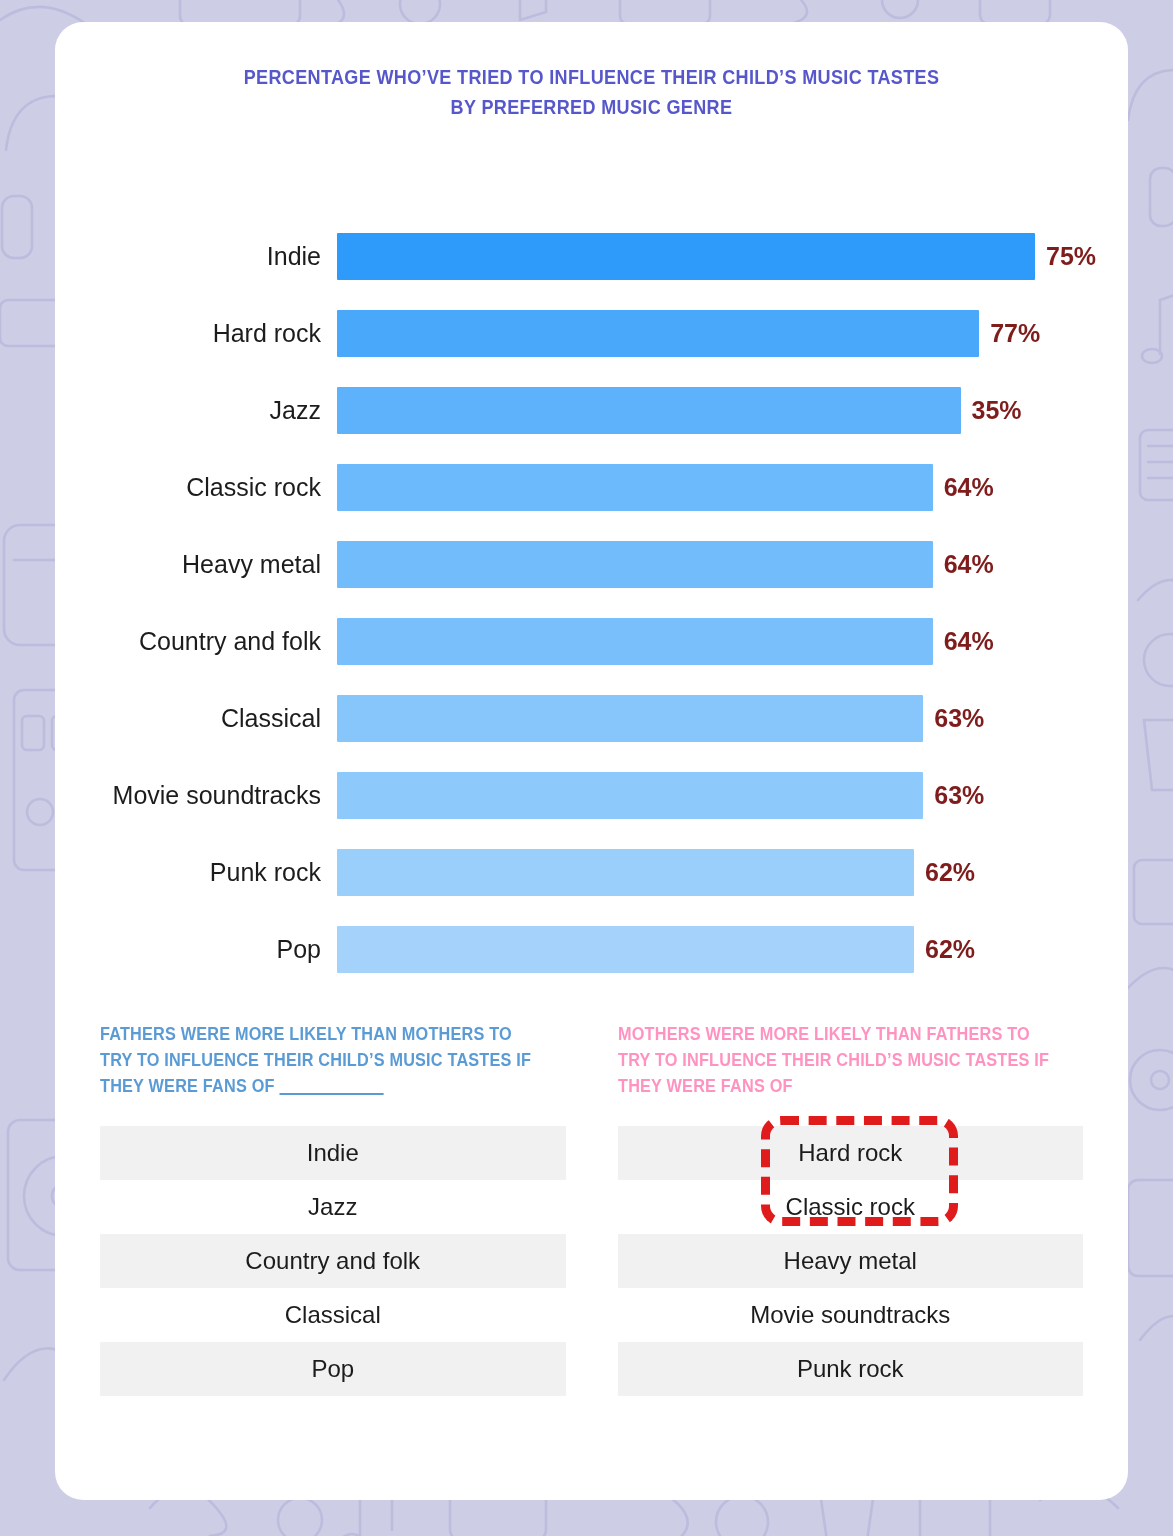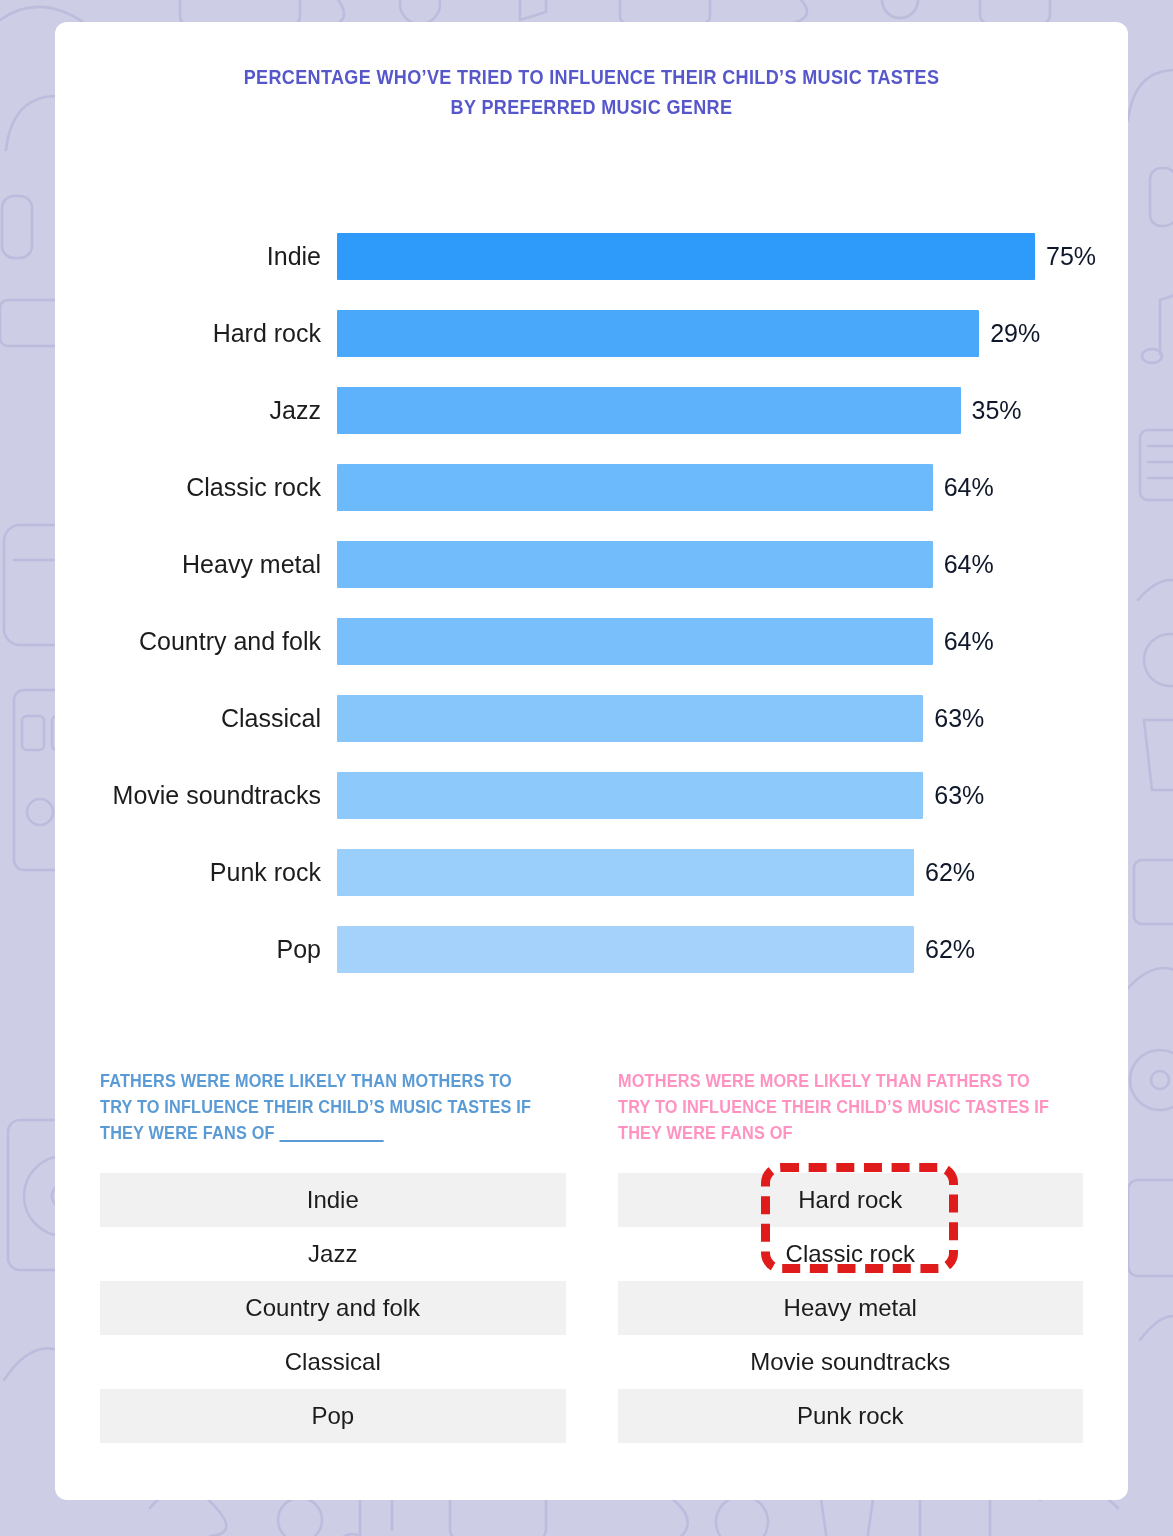--- a/index.html
+++ b/index.html
@@ -17,21 +17,21 @@
     width:1173px; height:1536px;
     z-index:0;
   }
 
   
   #card {
     position:absolute;
     left:55px; top:22px;
     width:1073px; height:1478px;
     background:#ffffff;
-    border-radius:12px;
+    border-radius:28px;
     z-index:2;
     overflow:hidden;
   }
 
   
   #chart-title {
     margin-top:40px;
     text-align:center;
     color:#5757cc;
     font-weight:bold;
@@ -67,36 +67,36 @@
     height:100%;
     display:flex;
     align-items:center;
   }
   .bar-fill {
     height:47px;
     border-radius:1px;
   }
   .bar-value {
     font-size:25px;
-    font-weight:normal;
-    color:#0f172a;
+    font-weight:bold;
+    color:#7f1d1d;
     margin-left:11px;
     white-space:nowrap;
   }
 
   
   #bottom {
     position:absolute;
     left:0; top:1000px;
     width:1073px;
     display:flex;
     gap:52px;
     padding:0 45px;
   }
-  .col { flex:1; position:relative;margin-top:47px; }
+  .col { flex:1; position:relative; }
 
   .col-heading {
     font-size:17.5px;
     font-weight:bold;
     line-height:1.48;
     letter-spacing:0.2px;
     transform:scaleX(0.93);
     transform-origin:left center;
     min-height:92px;
   }
@@ -215,21 +215,21 @@
         <div class="bar-label">Indie</div>
         <div class="bar-track">
           <div class="bar-fill" style="width: 698px; background: rgb(46, 155, 251);"></div>
           <div class="bar-value">75%</div>
         </div>
       </div>
       <div class="bar-row">
         <div class="bar-label">Hard rock</div>
         <div class="bar-track">
           <div class="bar-fill" style="width: 642.16px; background: rgb(74, 168, 251);"></div>
-          <div class="bar-value">29%</div>
+          <div class="bar-value">77%</div>
         </div>
       </div>
       <div class="bar-row">
         <div class="bar-label">Jazz</div>
         <div class="bar-track">
           <div class="bar-fill" style="width: 623.547px; background: rgb(93, 178, 251);"></div>
           <div class="bar-value">35%</div>
         </div>
       </div>
       <div class="bar-row">

